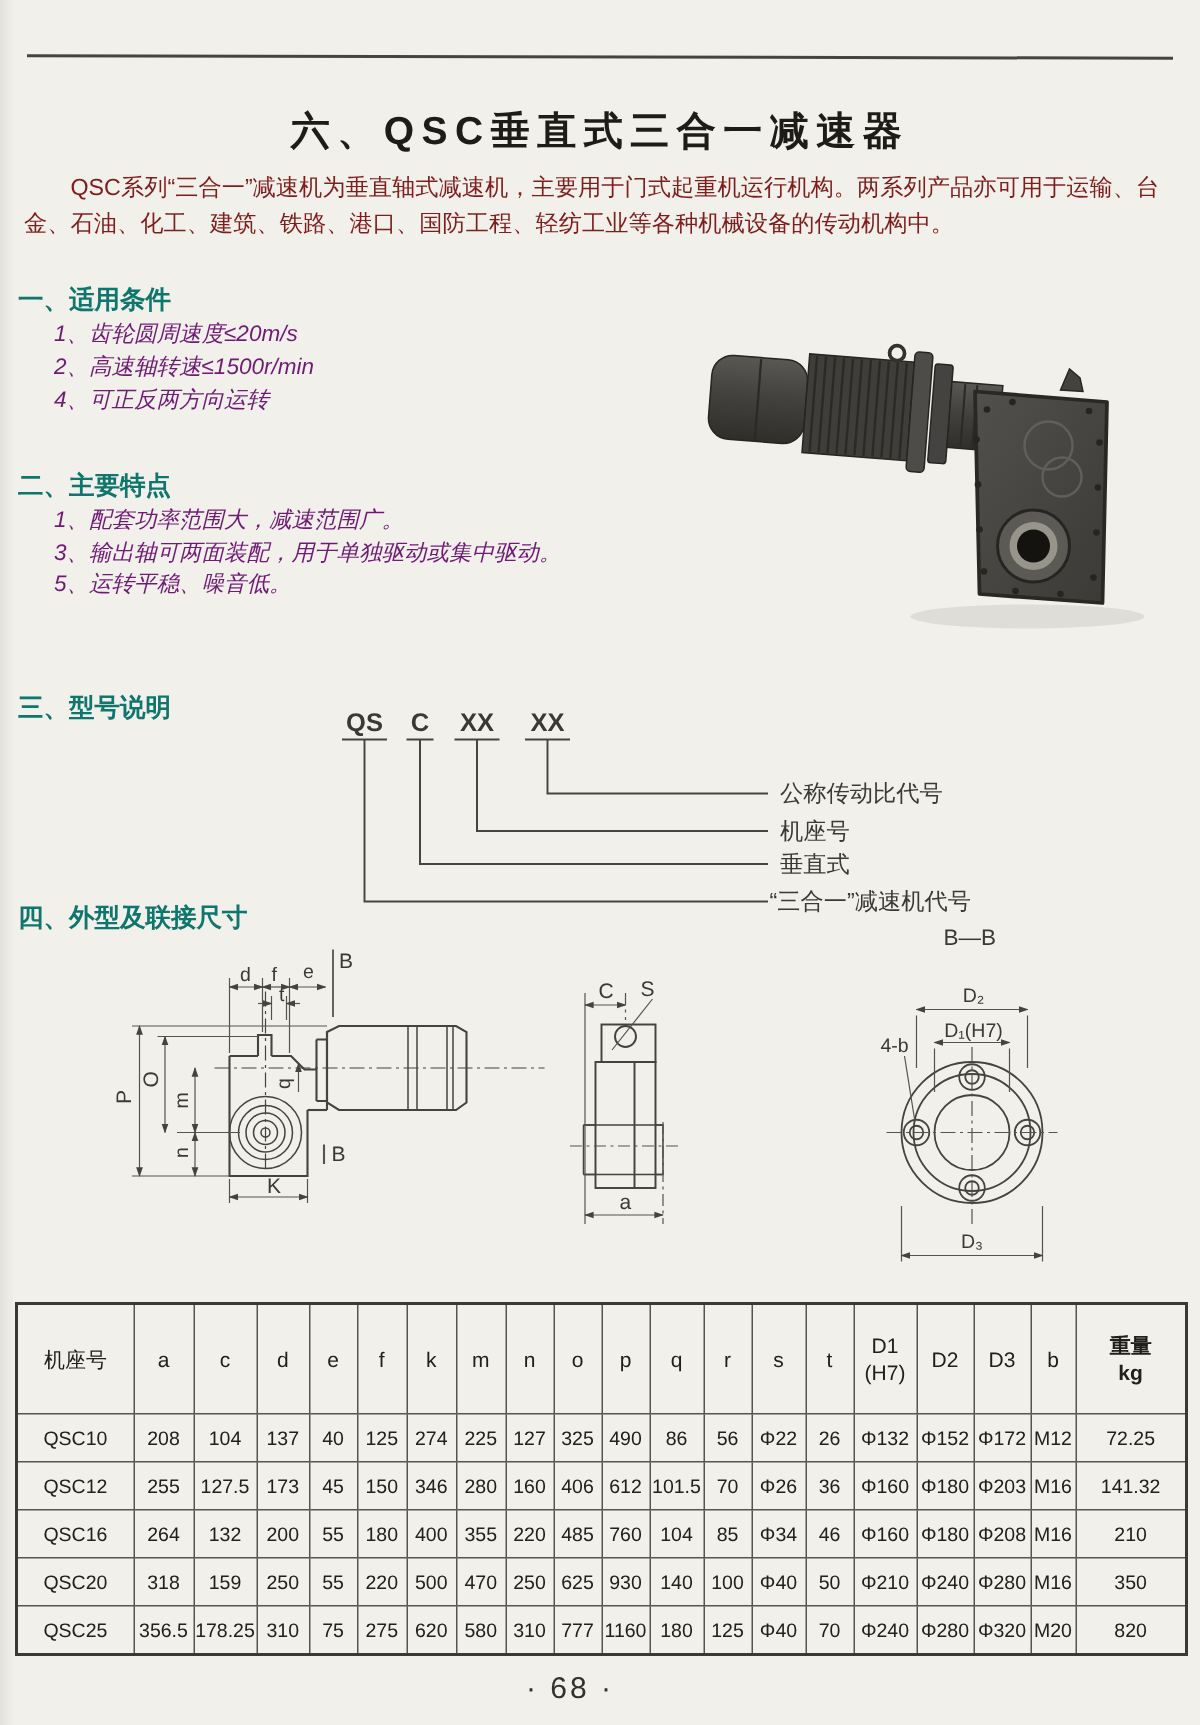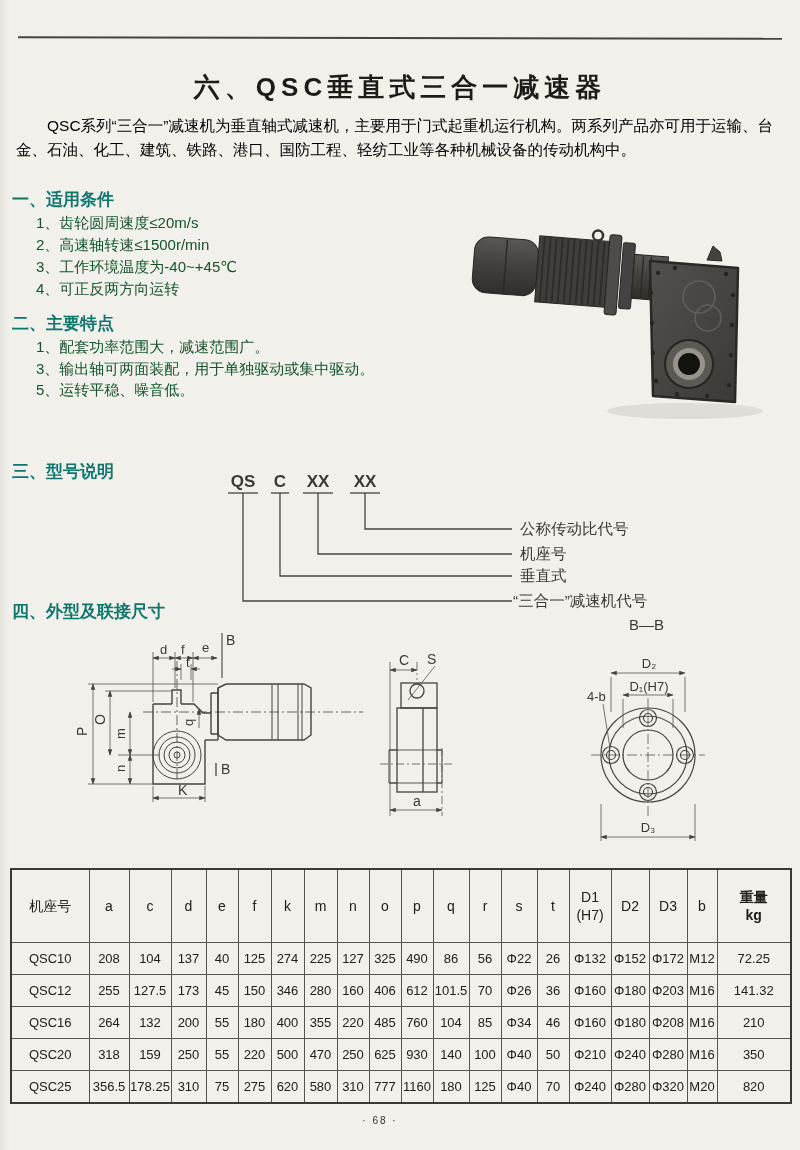--- a/index.html
+++ b/index.html
@@ -4,56 +4,55 @@
 <style>
   html,body{margin:0;padding:0;}
   body{font-family:"Liberation Sans","DejaVu Sans",sans-serif;background:#d8d6d0;}
   .page{position:relative;width:800px;height:1150px;margin:0 auto;background:#f1f0ea;overflow:hidden;color:#262420;}
   .page::before{content:"";position:absolute;left:0;top:0;bottom:0;width:10px;
     background:linear-gradient(to right,rgba(0,0,0,.06),rgba(0,0,0,0));pointer-events:none;}
   .scanline{position:absolute;left:18px;top:37px;width:764px;height:2px;background:#46443f;transform:rotate(.12deg);}
   .title{position:absolute;left:0;right:0;top:70px;margin:0;text-align:center;
     font-size:26px;font-weight:bold;letter-spacing:5px;color:#1d1c19;}
   .intro{position:absolute;left:16px;right:14px;top:114px;margin:0;font-size:15.5px;line-height:24px;
-    text-indent:2em;color:#000000;}
+    text-indent:2em;color:#7f1d1d;}
   .sec-h{position:absolute;margin:0;font-size:17px;font-weight:bold;color:#0f766e;left:12px;}
   .h1{top:188px;} .h2{top:312px;text-align:right;} .h3{top:460px;} .h4{top:600px;}
-  ul.plain{position:absolute;left:36px;margin:0;padding:0;list-style:none;font-size:15px;color:#14532d;}
+  ul.plain{position:absolute;left:36px;margin:0;padding:0;list-style:none;font-size:15px;color:#701a75;font-style:italic;}
   .l1{top:212px;} .l1 li{line-height:22px;}
   .l2{top:336px;} .l2 li{line-height:21.5px;}
   svg text{fill:#3b3936;}
   .photo{position:absolute;left:445px;top:213px;}
   .modeldiag{position:absolute;left:215px;top:465px;}
   .drawL{position:absolute;left:68px;top:618px;}
   .drawM{position:absolute;left:372px;top:648px;}
   .drawR{position:absolute;left:585px;top:612px;}
   table.dims{position:absolute;left:10px;top:868px;width:780px;border-collapse:collapse;table-layout:fixed;
     font-size:13px;color:#21201c;border:2px solid #3b3935;}
   table.dims th,table.dims td{border:1px solid #57544e;text-align:center;padding:0;font-weight:normal;overflow:hidden;}
   table.dims thead th{height:72px;font-size:14px;line-height:18px;}
   table.dims thead th:first-child{font-size:14px;}
   table.dims thead th:last-child{font-weight:bold;margin-left:22px;}
   table.dims tbody td{height:31px;}
-  .pagenum{position:absolute;left:0;right:40px;top:1115px;text-align:center;font-size:10px;letter-spacing:2px;color:#33312d;}
+  .pagenum{position:absolute;left:0;right:40px;top:1115px;text-align:center;font-size:20px;letter-spacing:2px;color:#33312d;}
 </style>
 </head>
 <body>
 
 <div class="page">
 
   <div class="scanline"></div>
 
   <h1 class="title">六、QSC垂直式三合一减速器</h1>
   <p class="intro">QSC系列“三合一”减速机为垂直轴式减速机，主要用于门式起重机运行机构。两系列产品亦可用于运输、台金、石油、化工、建筑、铁路、港口、国防工程、轻纺工业等各种机械设备的传动机构中。</p>
 
   <h2 class="sec-h h1">一、适用条件</h2>
   <ul class="plain l1">
     <li>1、齿轮圆周速度≤20m/s</li>
     <li>2、高速轴转速≤1500r/min</li>
-    <li>3、工作环境温度为-40~+45℃</li>
     <li>4、可正反两方向运转</li>
   </ul>
 
   <h2 class="sec-h h2">二、主要特点</h2>
   <ul class="plain l2">
     <li>1、配套功率范围大，减速范围广。</li>
     <li>3、输出轴可两面装配，用于单独驱动或集中驱动。</li>
     <li>5、运转平稳、噪音低。</li>
   </ul>
 

